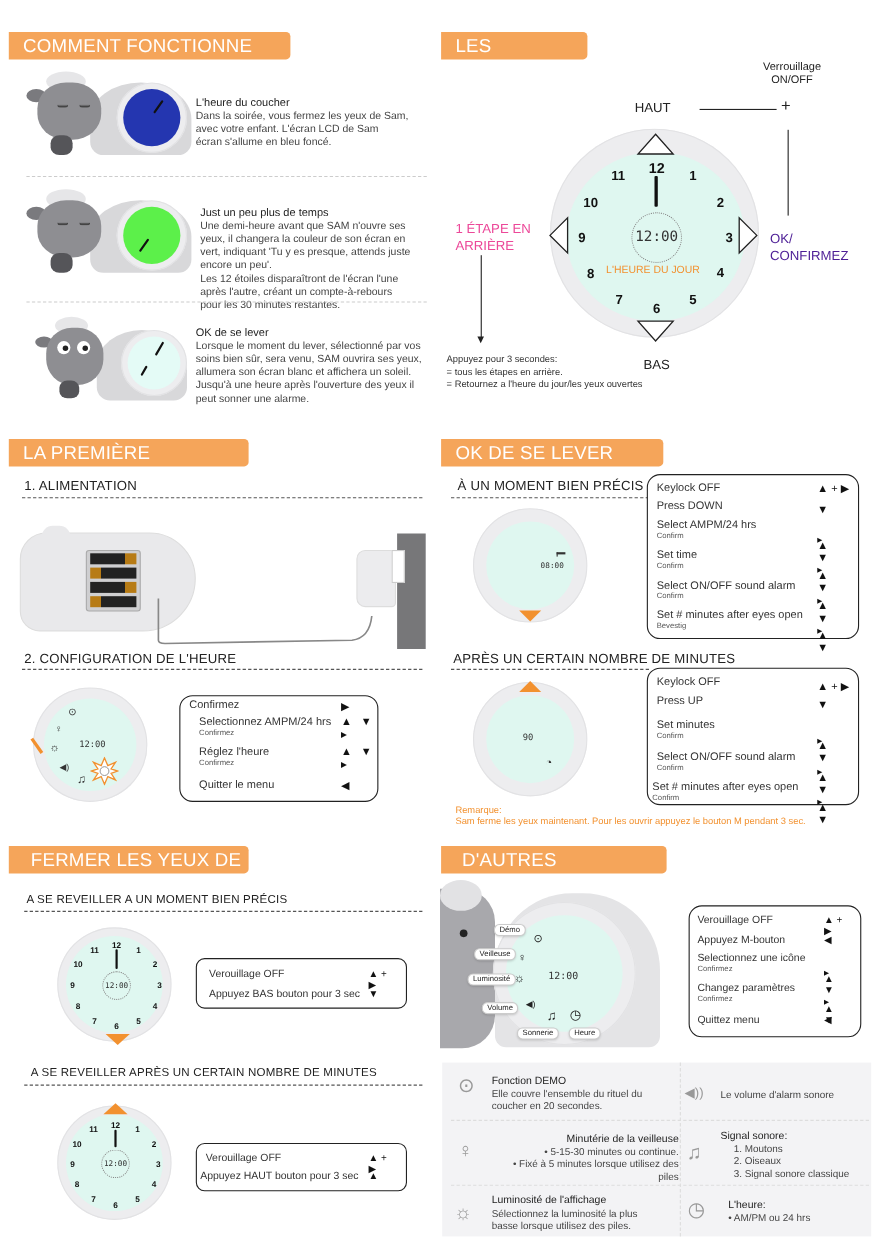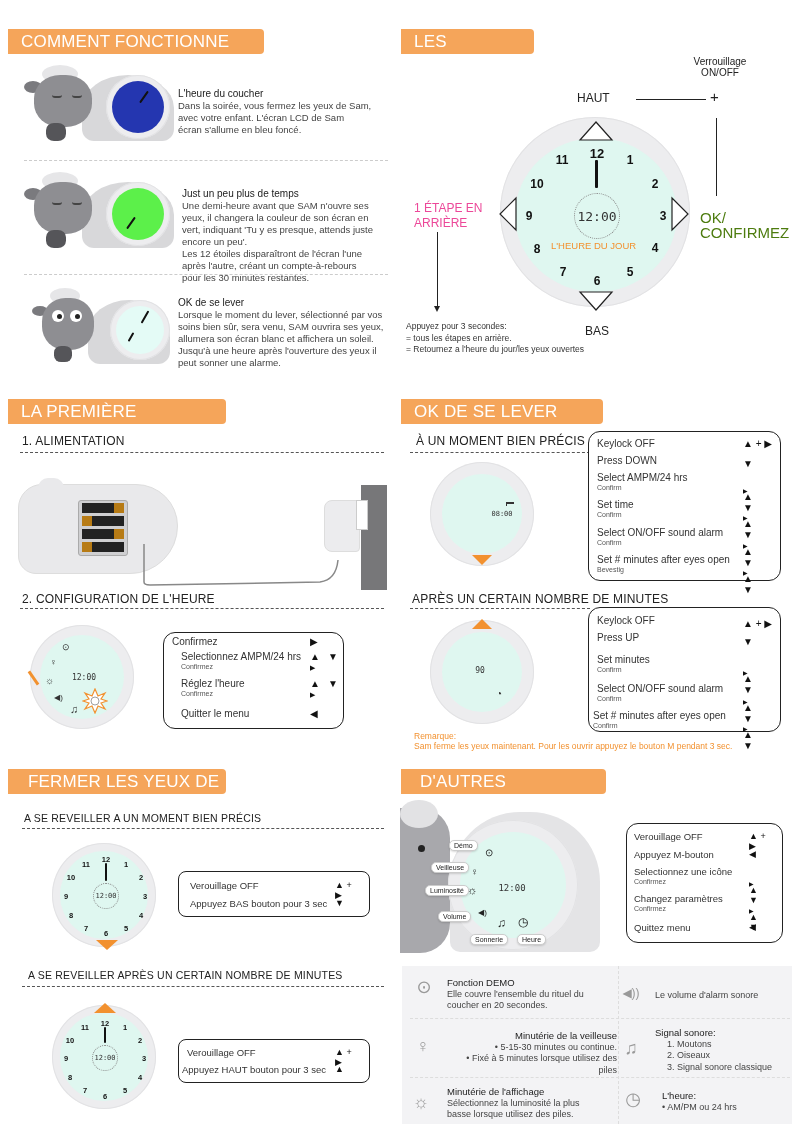--- a/index.html
+++ b/index.html
@@ -147,21 +147,21 @@
 <div class="num" style="left:563px;top:272px;font-size:12px;">7</div>
 <div class="num" style="left:537px;top:249px;font-size:12px;">8</div>
 <div class="num" style="left:529px;top:216px;font-size:12px;">9</div>
 <div class="num" style="left:537px;top:184px;font-size:12px;">10</div>
 <div class="num" style="left:562px;top:160px;font-size:12px;">11</div>
 
 <div class="abs" style="left:414px;top:201px;font-size:12px;line-height:15px;color:#ec4899;">
   <div>1 ÉTAPE EN</div>
   <div>ARRIÈRE</div>
 </div>
-<div class="abs" style="left:700px;top:210px;font-size:15px;line-height:15px;color:#4d7c0f;">
+<div class="abs" style="left:700px;top:210px;font-size:12px;line-height:15px;color:#4c1d95;">
   <div>OK/</div>
   <div>CONFIRMEZ</div>
 </div>
 <div class="abs" style="left:437px;top:232px;height:76px;border-left:1px solid #222;"></div>
 <div class="abs" style="left:434px;top:306px;width:0;height:0;border-left:3.5px solid transparent;border-right:3.5px solid transparent;border-top:6px solid #222;"></div>
 <div class="abs" style="left:585px;top:324px;font-size:12px;color:#222;">BAS</div>
 <div class="abs" style="left:406px;top:321px;font-size:8.5px;line-height:11.5px;color:#333;">
   <div>Appuyez pour 3 secondes:</div>
   <div>= tous les étapes en arrière.</div>
   <div>= Retournez a l'heure du jour/les yeux ouvertes</div>
@@ -383,21 +383,21 @@
 <div class="info-icon" style="left:620px;top:1038px;width:22px;">♫</div>
 <div class="info-cell" style="left:655px;top:1027px;width:140px;">
   <div class="t">Signal sonore:</div>
   <div style="padding-left:12px;">1. Moutons</div>
   <div style="padding-left:12px;">2. Oiseaux</div>
   <div style="padding-left:12px;">3. Signal sonore classique</div>
 </div>
 
 <div class="info-icon" style="left:410px;top:1092px;width:22px;">☼</div>
 <div class="info-cell" style="left:447px;top:1086px;width:170px;">
-  <div class="t">Minutérie de l'affichage</div>
+  <div class="t">Luminosité de l'affichage</div>
   <div>Sélectionnez la luminosité la plus</div>
   <div>basse lorsque utilisez des piles.</div>
 </div>
 <div class="info-icon" style="left:622px;top:1088px;width:22px;">◷</div>
 <div class="info-cell" style="left:662px;top:1090px;width:130px;">
   <div class="t">L'heure:</div>
   <div>• AM/PM ou 24 hrs</div>
 </div>
 
 </body></html>

